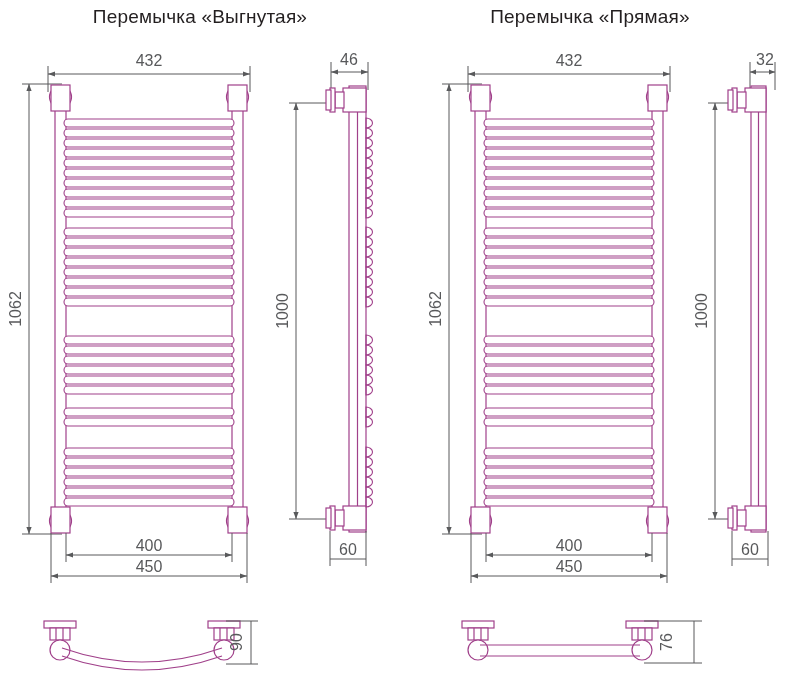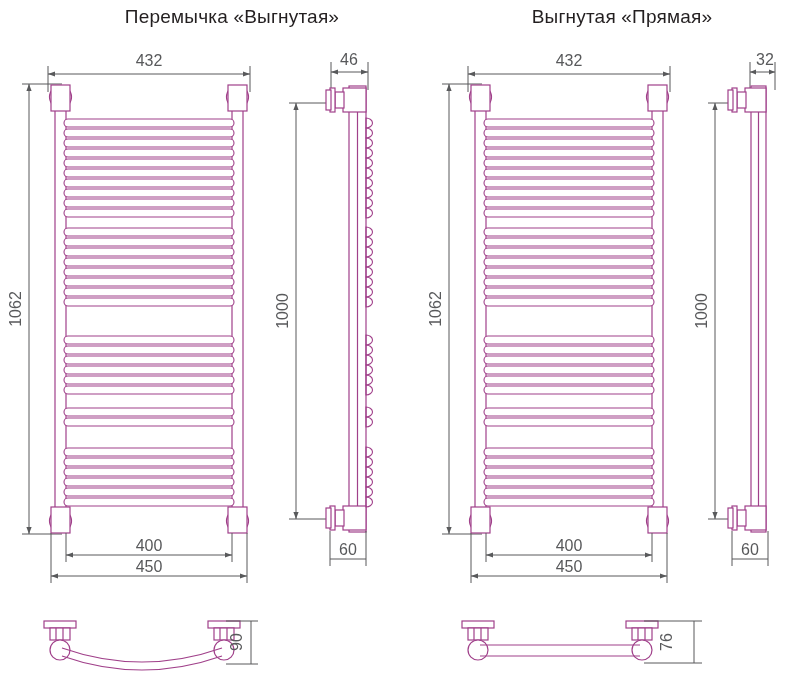--- a/index.html
+++ b/index.html
@@ -4,35 +4,35 @@
 <style>
   html,body{margin:0;padding:0;background:#ffffff;}
   body{
     width:790px;height:676px;position:relative;overflow:hidden;
     font-family:"Liberation Sans","DejaVu Sans",sans-serif;
     color:#231f20;
   }
   .stage{position:absolute;left:0;top:0;width:790px;height:676px;}
   .title{
     position:absolute;text-align:center;font-size:19px;letter-spacing:.2px;
-    color:#231f20;white-space:nowrap;margin-left:32px;
+    color:#231f20;white-space:nowrap;
   }
   #title-left{left:0;top:6px;width:400px;}
   #title-right{left:390px;top:6px;width:400px;}
   svg{position:absolute;left:0;top:0;}
   text{font-family:"Liberation Sans","DejaVu Sans",sans-serif;fill:#58595b;}
   .dim{font-size:16px;fill:#58595b;}
 </style>
 </head>
 <body>
 
 <div class="stage">
 
   <div class="title" id="title-left">Перемычка «Выгнутая»</div>
-  <div class="title" id="title-right">Выгнутая «Прямая»</div>
+  <div class="title" id="title-right">Перемычка «Прямая»</div>
 
   <svg width="790" height="676" viewBox="0 0 790 676">
     <defs>
       <g id="rung-def"></g>
     </defs>
 
     <g>
 
       <g stroke="#58595b" fill="none" stroke-width="1">
         <line x1="48" y1="66" x2="48" y2="92"></line>

